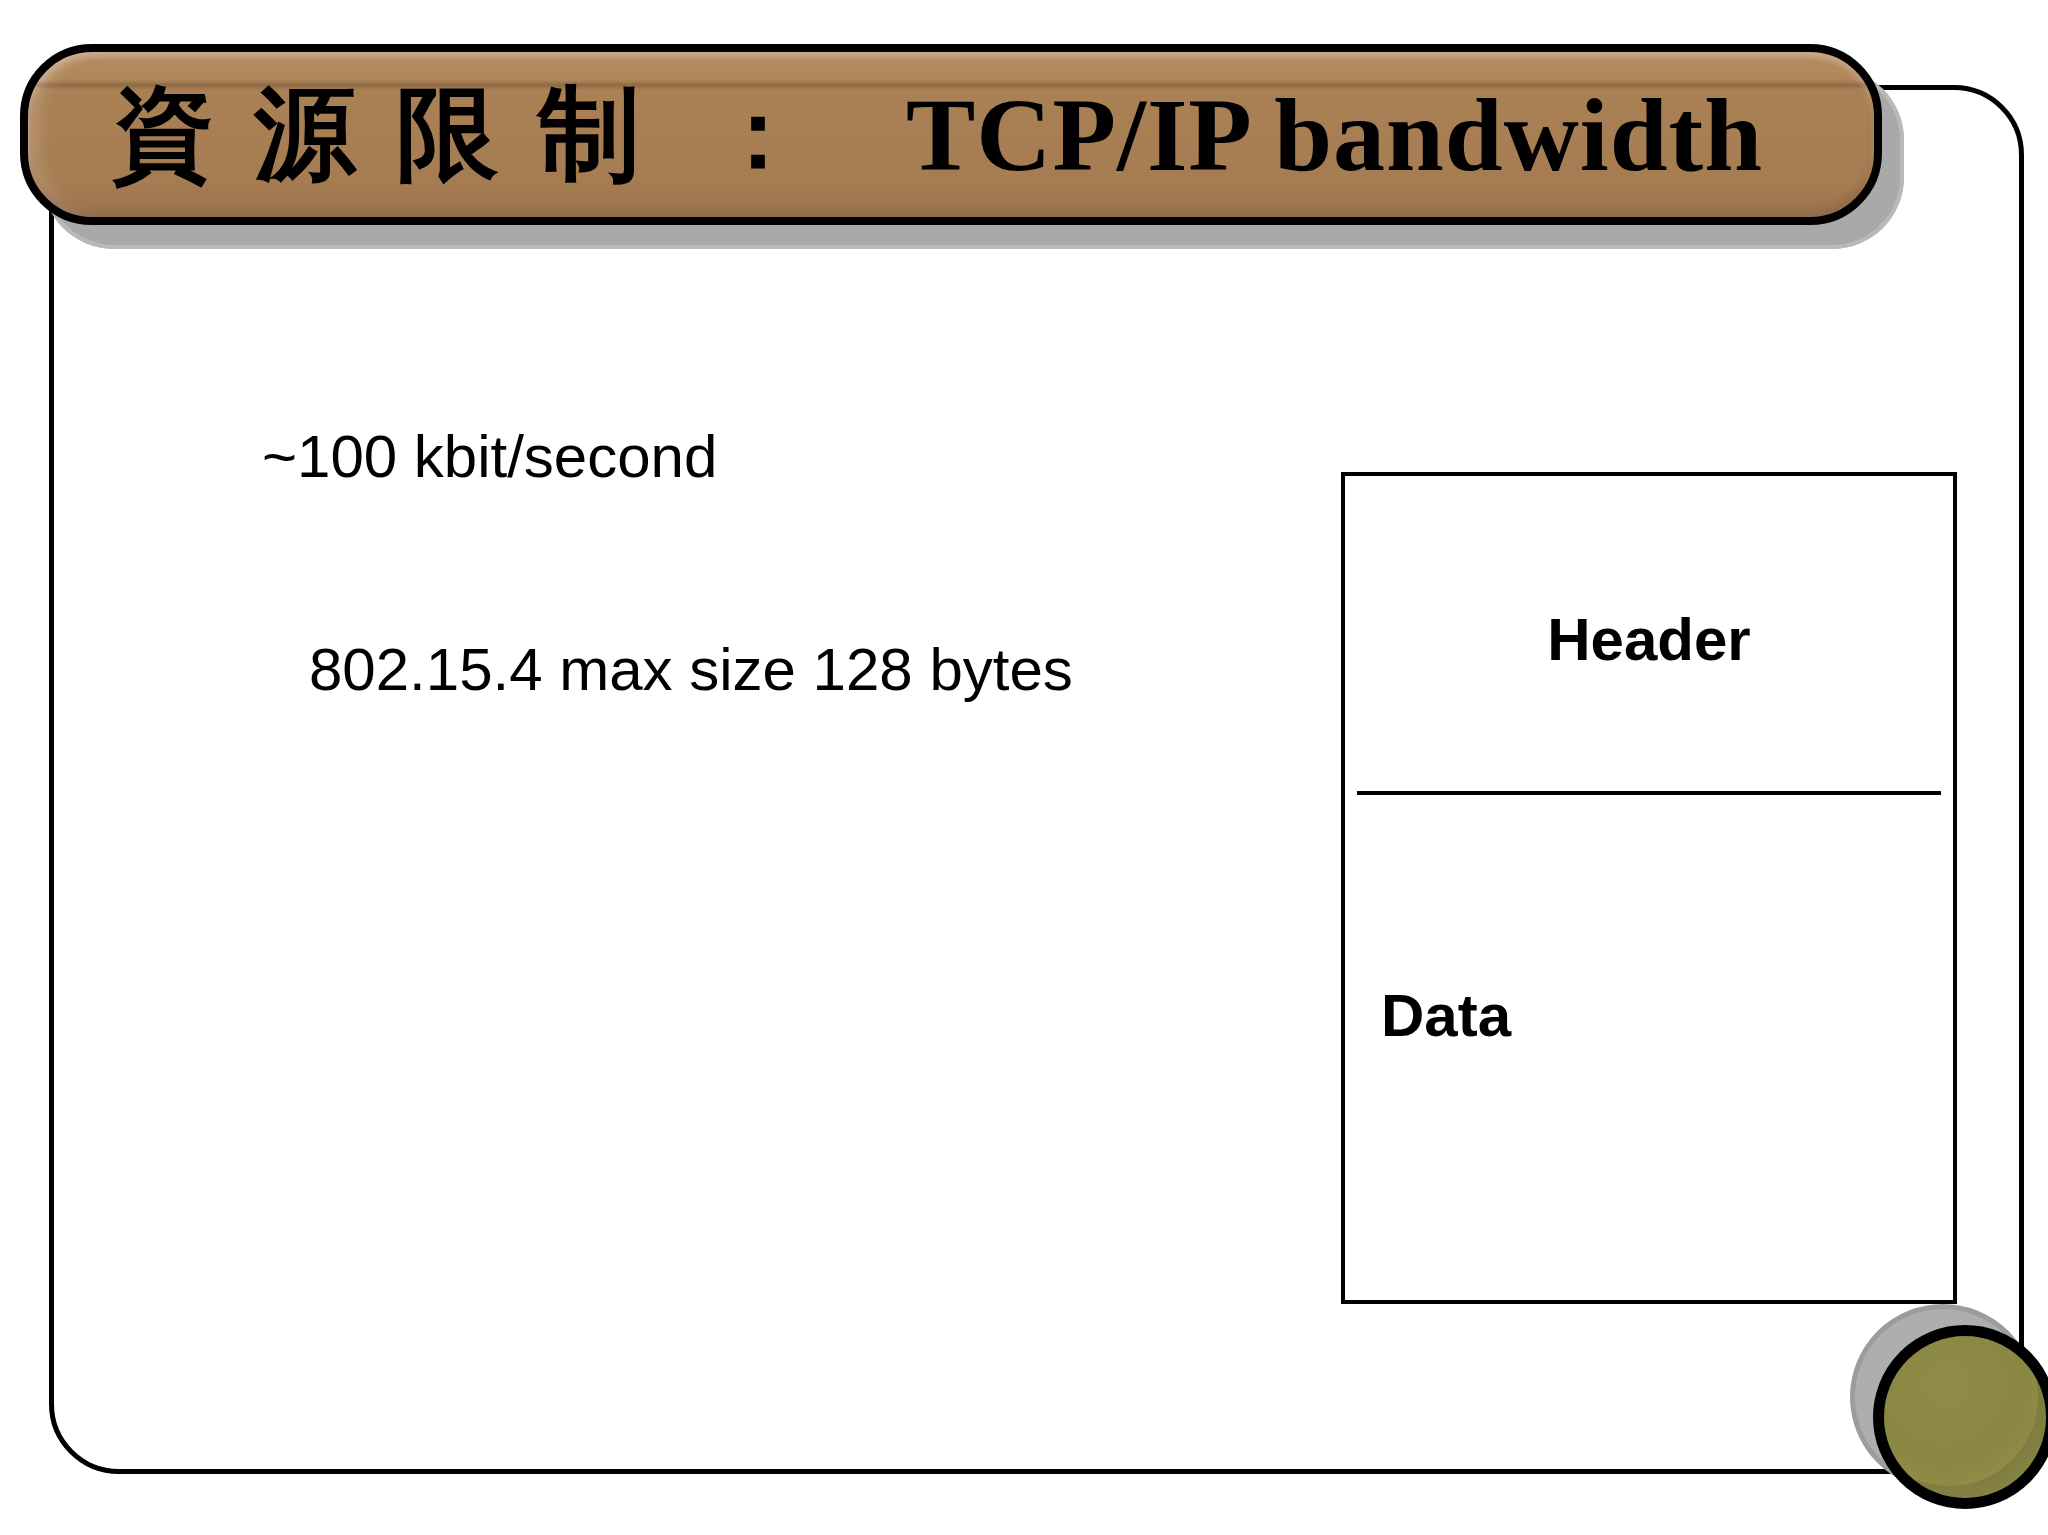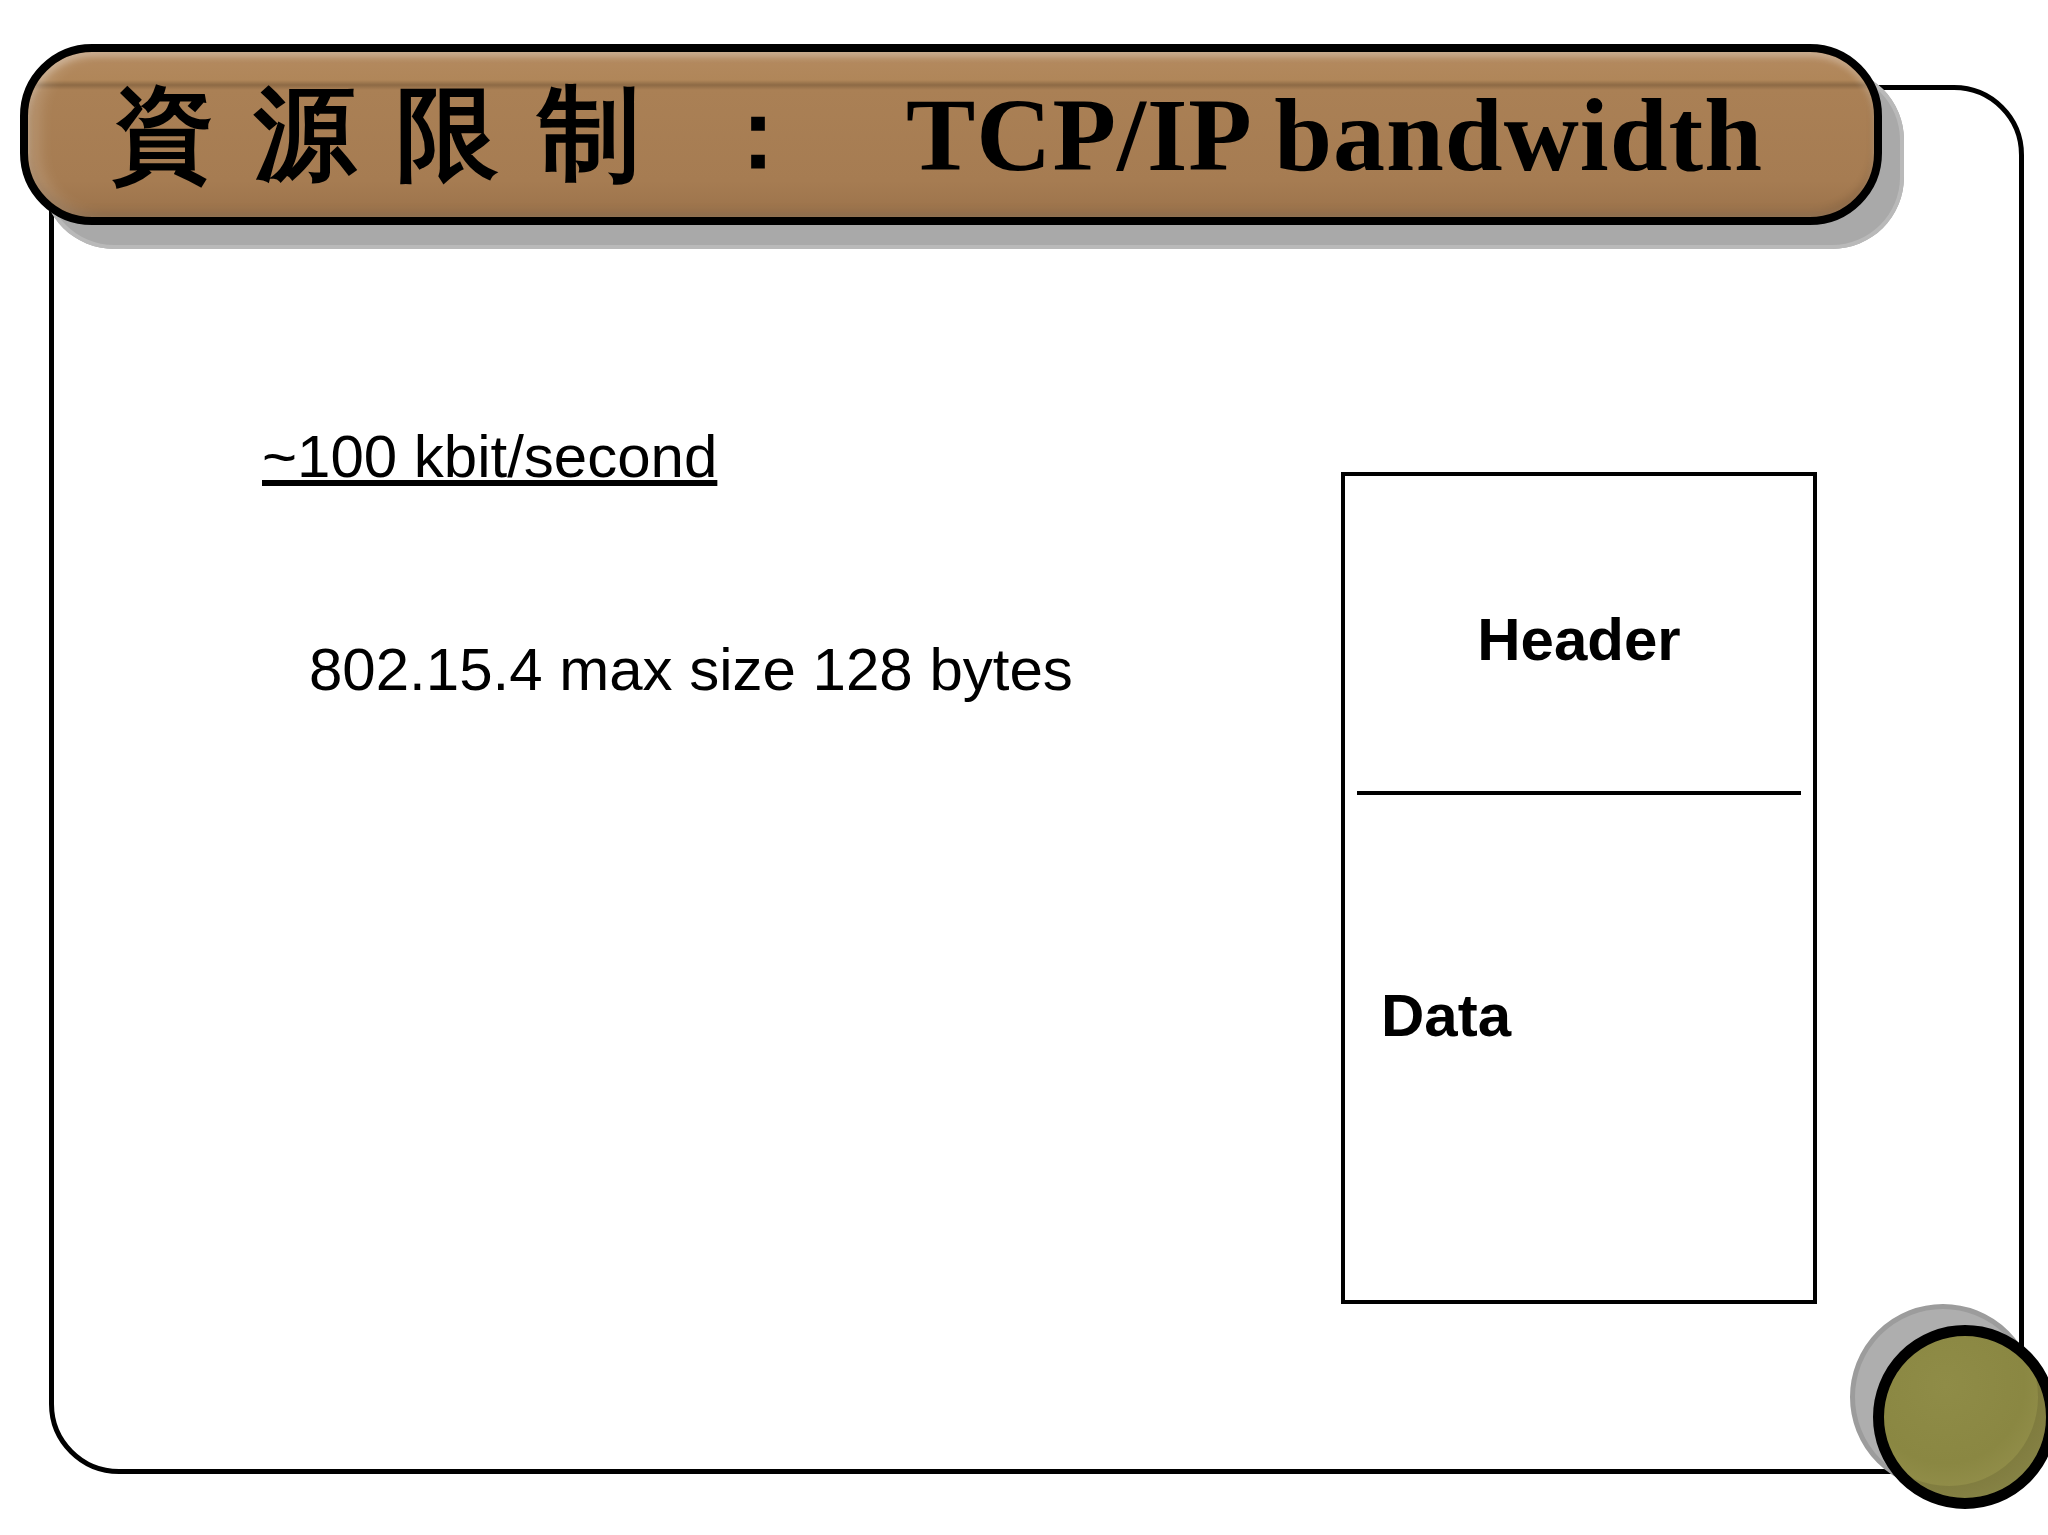--- a/index.html
+++ b/index.html
@@ -83,30 +83,30 @@
   
   .bullet-line {
     position: absolute;
     left: 238px;
     font-size: 60px;
     line-height: 70px;
     color: #000000;
     white-space: nowrap;
     z-index: 2;
   }
-  .bullet-0 { top: 398px; text-decoration: underline; }
+  .bullet-0 { top: 398px; }
   .bullet-1 { top: 505px; }
   .bullet-2 { top: 611px; left: 285px; }
   .bullet-3 { top: 714px; }
 
   
   .packet-diagram {
     position: absolute;
     left: 1329px; top: 460px;
-    width: 476px; height: 832px;
+    width: 616px; height: 832px;
     border: 4px solid #000000;
     background: #ffffff;
     z-index: 2;
     display: flex;
     flex-direction: column;
   }
   .packet-header-cell {
     height: 307px;
     border-bottom: 4px solid #000000;
     display: flex;

